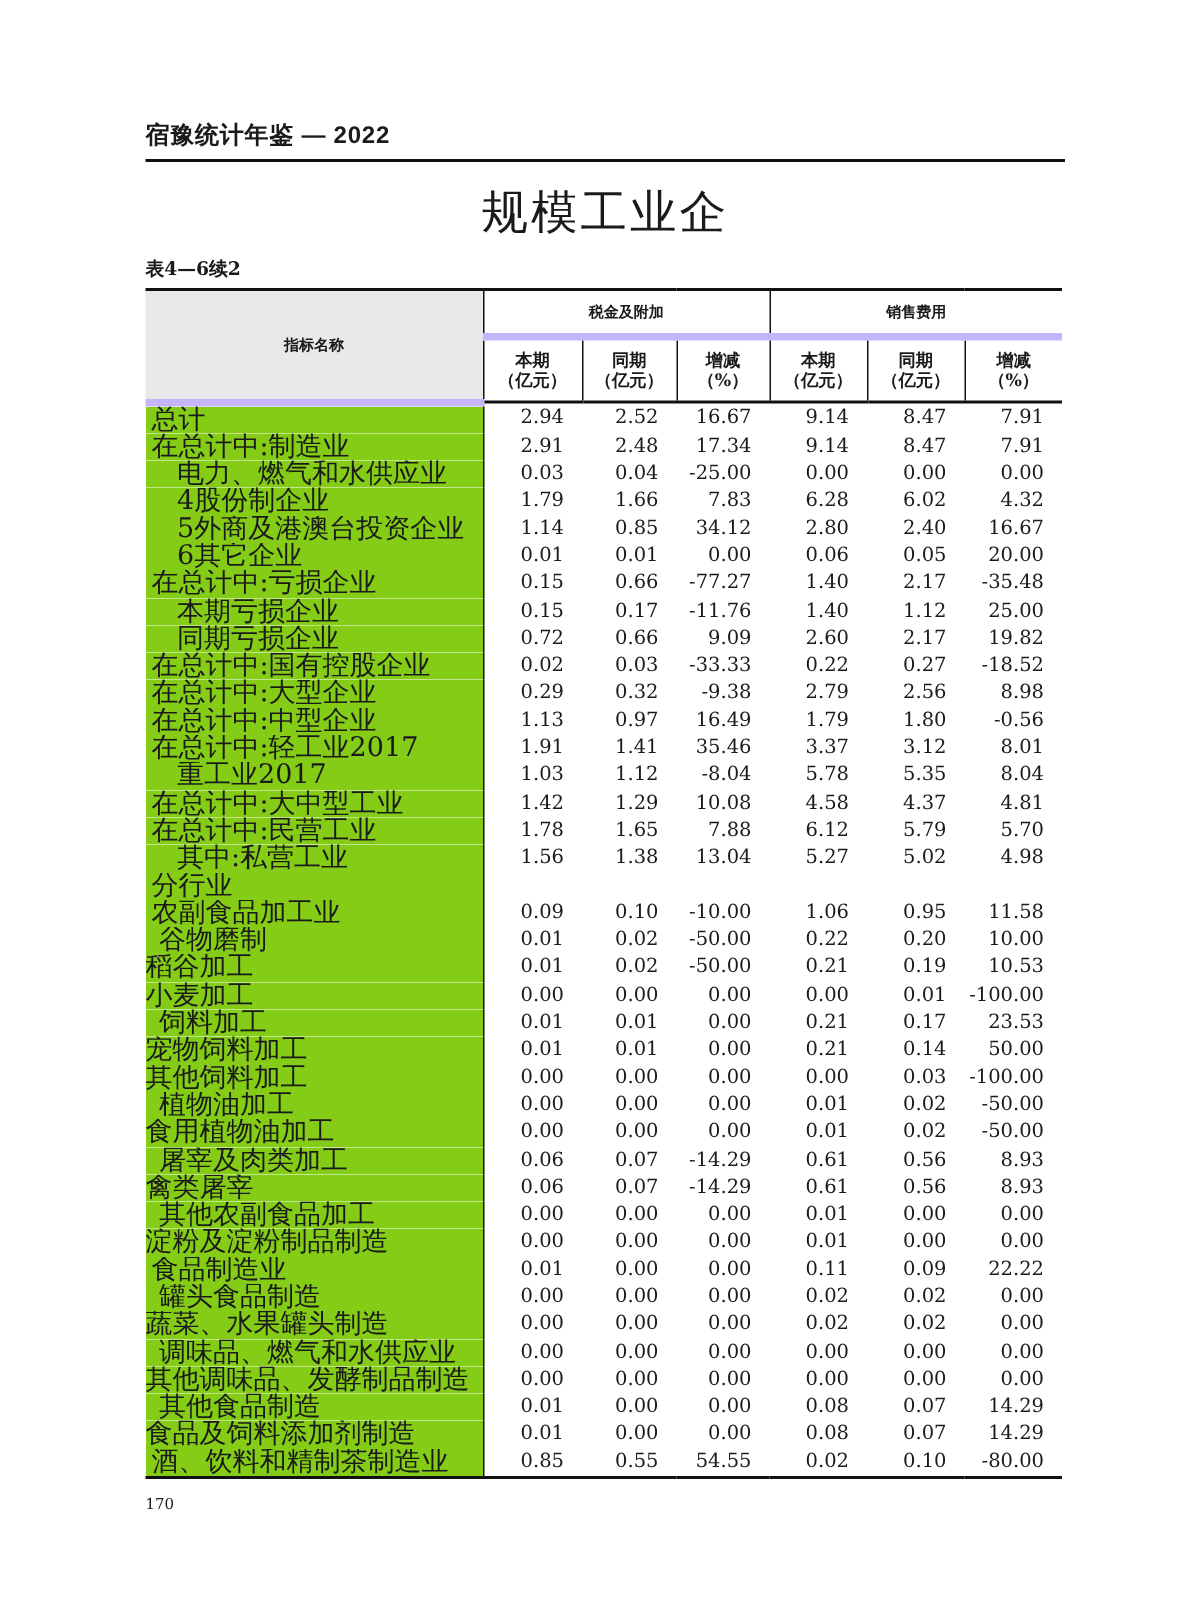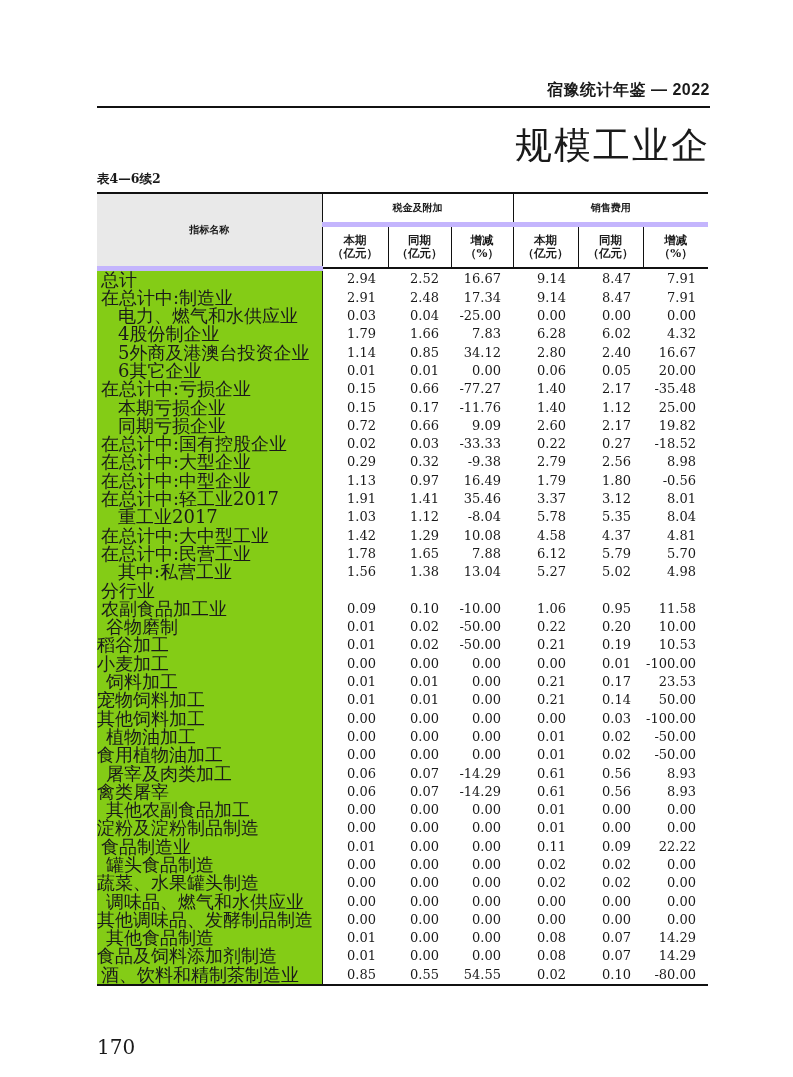--- a/index.html
+++ b/index.html
@@ -17,29 +17,28 @@
     position: absolute;
     left: 97px;
     top: 80px;
     width: 613px;
     font-family: "Liberation Sans", "DejaVu Sans", sans-serif;
     font-weight: bold;
     font-size: 16px;
     letter-spacing: 0.5px;
     padding-bottom: 5px;
     border-bottom: 2.5px solid #111;
-    text-align: right;
   }
   .page-title {
     position: absolute;
     left: 97px;
     top: 121px;
     width: 613px;
-    text-align: right;
-    font-size: 37px;
+    text-align: center;
+    font-size: 31px;
     font-weight: normal;
     letter-spacing: 2px;
     font-family: "DejaVu Serif", "Liberation Serif", serif;
   }
   .table-label {
     position: absolute;
     left: 97px;
     top: 171px;
     font-size: 12.5px;
     font-weight: bold;
@@ -104,22 +103,22 @@
     font-size: 18px;
   }
   tbody td.num { text-align: right; padding-right: 12px; }
   tbody td.ind-0 { padding-left: 4px; }
   tbody td.ind-1 { padding-left: 9px; }
   tbody td.ind-2 { }
   tbody td.ind-3 { padding-left: 21px; }
   .page-number {
     position: absolute;
     left: 97px;
-    top: 1035px;
-    font-size: 20px;
+    top: 998px;
+    font-size: 10px;
   }
 </style>
 </head>
 <body>
 
 <div class="page">
 
   <div class="running-header">宿豫统计年鉴 — 2022</div>
 
   <div class="page-title">规模工业企</div>

